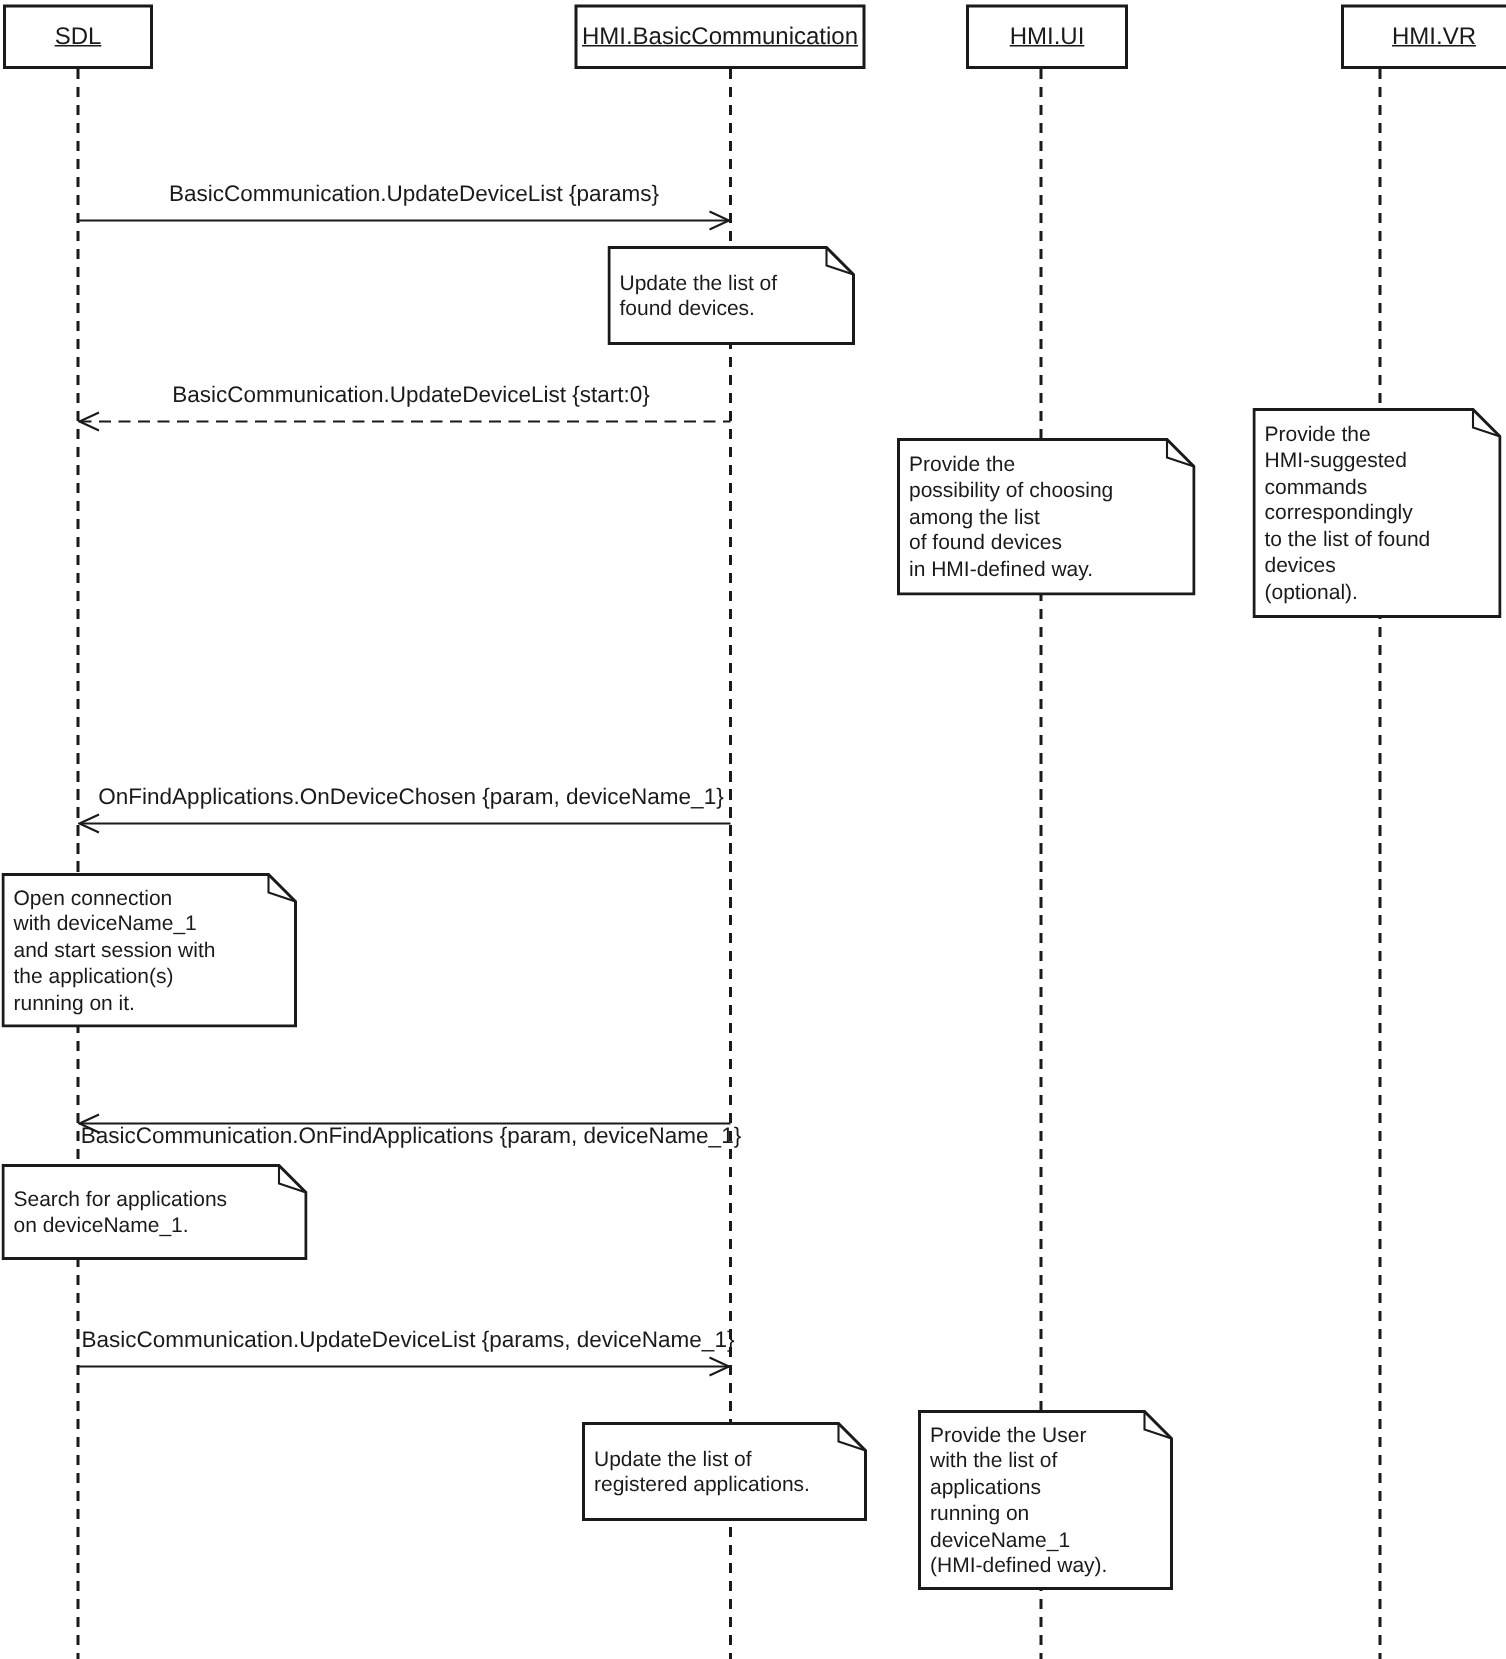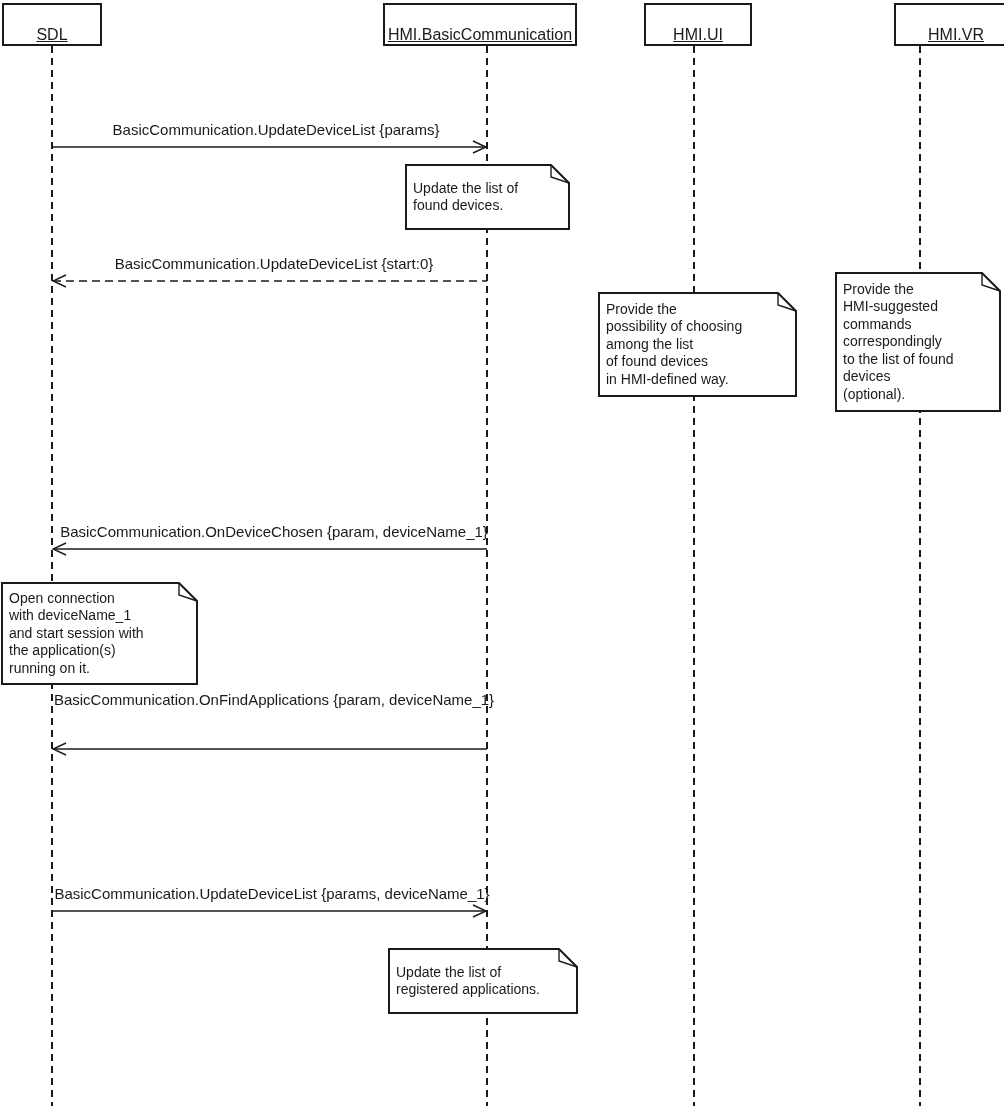--- a/index.html
+++ b/index.html
@@ -9,21 +9,21 @@
     background:#ffffff;
     font-family:"Liberation Sans", sans-serif;
     color:#1a1a1a;
     overflow:hidden;
   }
   
   .head {
     position:absolute; top:3px; height:43px;
     border:2px solid #1a1a1a; background:#fff;
     box-sizing:border-box;
-    display:flex; align-items:flex-end; justify-content:center;
+    display:flex; align-items:center; justify-content:center;
     font-size:16px;
   }
   .head span { text-decoration:underline; }
   
   .lifeline {
     position:absolute; top:46px; bottom:0; width:1.5px;
     background:repeating-linear-gradient(to bottom, #1a1a1a 0 7px, transparent 7px 12px);
   }
   
   .msg-label {
@@ -78,27 +78,27 @@
     <line x1="0" y1="8" x2="434" y2="8"></line>
     <path d="M421 2 L434 8 L421 14"></path>
   </svg>
 
   <div class="msg-label" style="left:268px; top:254px">BasicCommunication.UpdateDeviceList {start:0}</div>
   <svg class="msg-arrow" style="left:52px; top:273px" width="437" height="18">
     <line x1="1" y1="8" x2="435" y2="8" stroke-dasharray="8 5"></line>
     <path d="M14 2 L1 8 L14 14"></path>
   </svg>
 
-  <div class="msg-label" style="left:268px; top:522px">BasicCommunication.OnDeviceChosen {param, deviceName_1}</div>
+  <div class="msg-label" style="left:268px; top:522px">OnFindApplications.OnDeviceChosen {param, deviceName_1}</div>
   <svg class="msg-arrow" style="left:52px; top:541px" width="437" height="18">
     <line x1="1" y1="8" x2="435" y2="8"></line>
     <path d="M14 2 L1 8 L14 14"></path>
   </svg>
 
-  <div class="msg-label" style="left:268px; top:690px">BasicCommunication.OnFindApplications {param, deviceName_1}</div>
+  <div class="msg-label" style="left:268px; top:748px">BasicCommunication.OnFindApplications {param, deviceName_1}</div>
   <svg class="msg-arrow" style="left:52px; top:741px" width="437" height="18">
     <line x1="1" y1="8" x2="435" y2="8"></line>
     <path d="M14 2 L1 8 L14 14"></path>
   </svg>
 
   <div class="msg-label" style="left:266px; top:884px">BasicCommunication.UpdateDeviceList {params, deviceName_1}</div>
   <svg class="msg-arrow" style="left:52px; top:903px" width="437" height="18">
     <line x1="0" y1="8" x2="434" y2="8"></line>
     <path d="M421 2 L434 8 L421 14"></path>
   </svg>
@@ -144,24 +144,44 @@
       <path class="body" d="M1 1 L178 1 L196 19 L196 102 L1 102 Z"></path>
       <path class="fold" d="M178 1 L178 13 L196 19"></path>
     </svg>
     <div class="note-text">Open connection
 with deviceName_1
 and start session with
 the application(s)
 running on it.</div>
   </div>
 
+  <div class="note" style="left:1px; top:776px; width:204px; height:64px">
+    <svg class="note-bg" width="204" height="64">
+      <path class="body" d="M1 1 L185 1 L203 19 L203 63 L1 63 Z"></path>
+      <path class="fold" d="M185 1 L185 13 L203 19"></path>
+    </svg>
+    <div class="note-text">Search for applications
+on deviceName_1.</div>
+  </div>
 
   <div class="note" style="left:388px; top:948px; width:190px; height:66px">
     <svg class="note-bg" width="190" height="66">
       <path class="body" d="M1 1 L171 1 L189 19 L189 65 L1 65 Z"></path>
       <path class="fold" d="M171 1 L171 13 L189 19"></path>
     </svg>
     <div class="note-text">Update the list of
 registered applications.</div>
   </div>
 
+  <div class="note" style="left:612px; top:940px; width:170px; height:120px">
+    <svg class="note-bg" width="170" height="120">
+      <path class="body" d="M1 1 L151 1 L169 19 L169 119 L1 119 Z"></path>
+      <path class="fold" d="M151 1 L151 13 L169 19"></path>
+    </svg>
+    <div class="note-text">Provide the User
+with the list of
+applications
+running on
+deviceName_1
+(HMI-defined way).</div>
+  </div>
 
 </div>
 
 </body></html>

